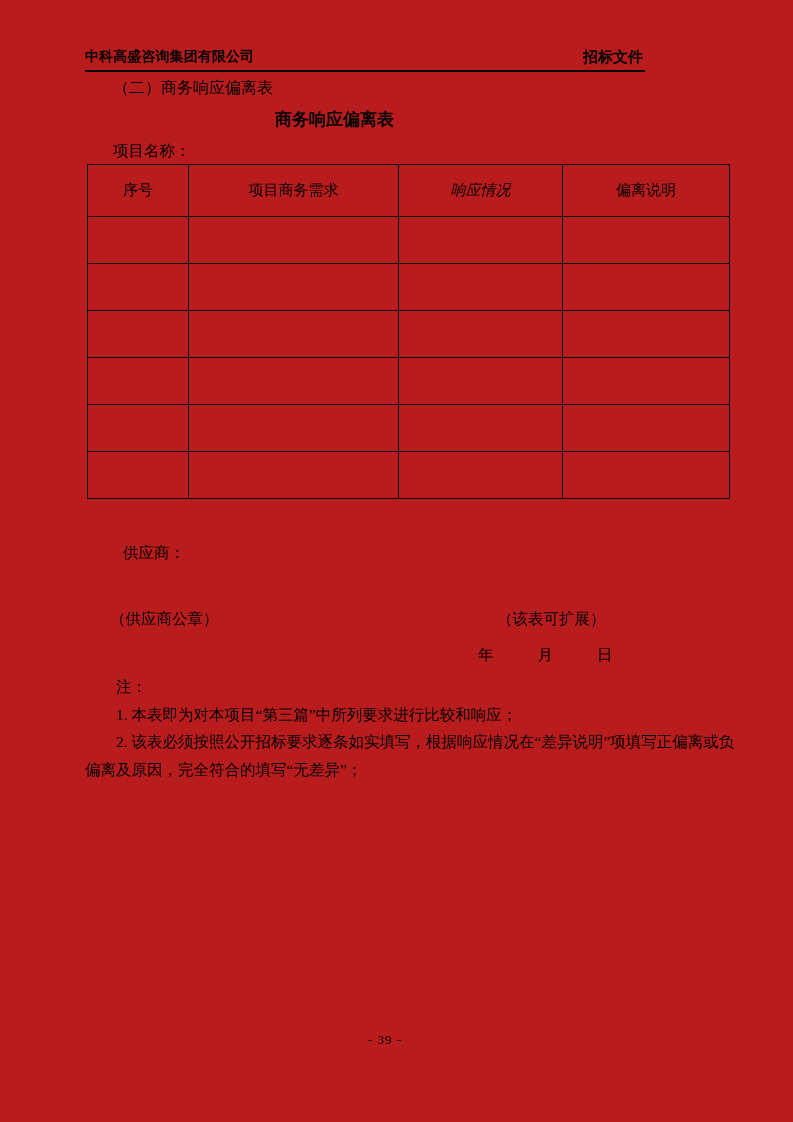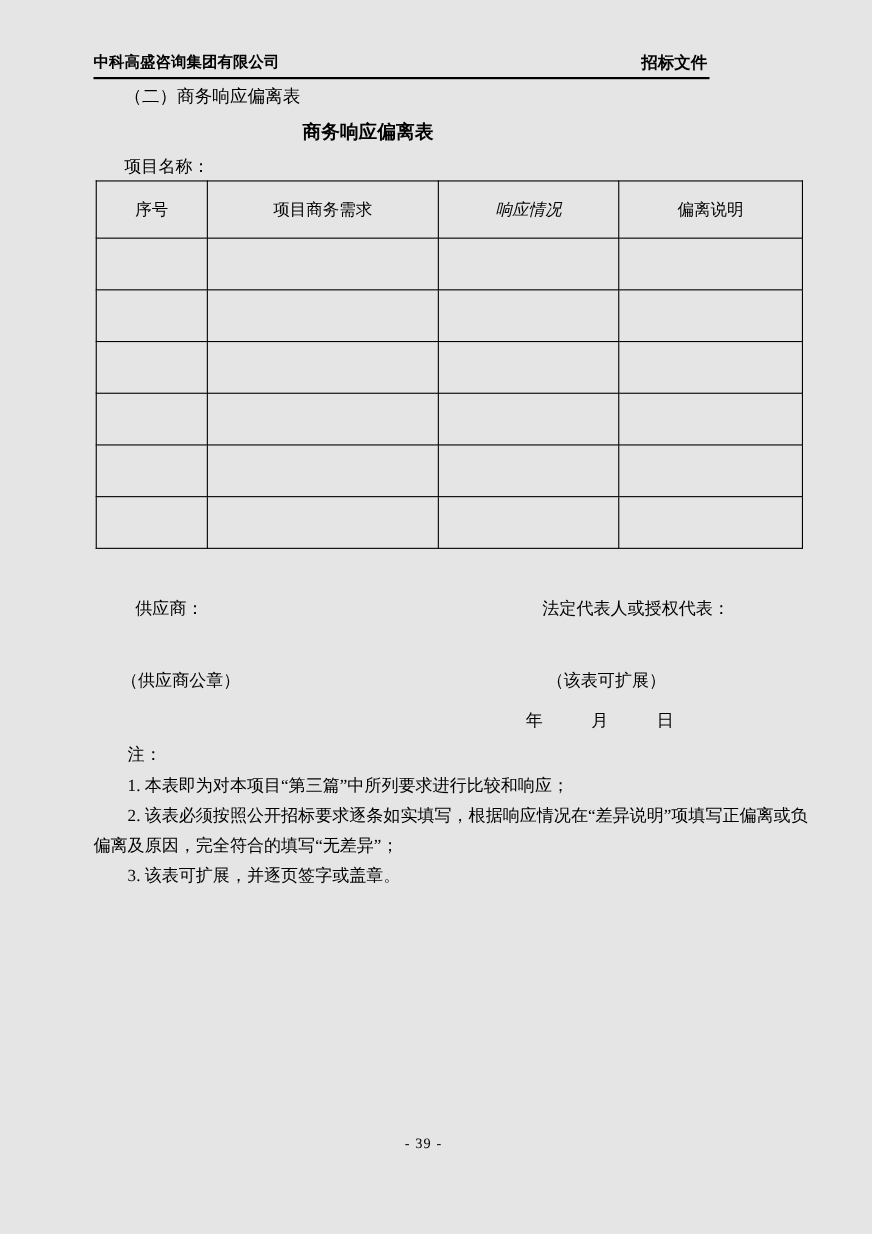--- a/index.html
+++ b/index.html
@@ -1,21 +1,21 @@
 <!DOCTYPE html>
 <html><head>
 <meta charset="utf-8">
 <style>
   * { margin:0; padding:0; box-sizing:border-box; }
   html,body { background:#888; }
   .page {
     position:relative;
     width:793px; height:1122px;
     margin:0 auto;
-    background:#e5e5e5;
+    background:#b91c1c;
     font-family:"Liberation Serif","DejaVu Serif",serif;
     color:#000;
     overflow:hidden;
   }
   .abs { position:absolute; }
   .hdr-left  { left:85px;  top:48px; font-size:14px; font-weight:bold; letter-spacing:0.1px; }
   .hdr-right { left:583px; top:48px; font-size:15px; font-weight:bold; }
   .hdr-rule  { left:85px;  top:70px; width:560px; height:2px; background:#000; }
   .section-label { left:113px; top:78px; font-size:16px; }
   .doc-title { left:0; top:108px; width:669px; text-align:center; font-size:17px; font-weight:bold; }
@@ -105,32 +105,30 @@
         <tr>
           <td></td>
           <td></td>
           <td></td>
           <td></td>
         </tr>
       </tbody>
   </table>
 
   <div class="abs sig supplier-label">供应商：</div>
-  <div class="abs sig rep-label">法定代表人或授权代表：</div>
   <div class="abs sig supplier-seal">（供应商公章）</div>
   <div class="abs sig sign-seal">（该表可扩展）</div>
 
   <div class="abs date-line">
     <span>年</span>
     <span>月</span>
     <span>日</span>
   </div>
 
   <div class="abs notes">
     <p>注：</p>
     <p class="wrap">1. 本表即为对本项目“第三篇”中所列要求进行比较和响应；</p>
     <p class="wrap">2. 该表必须按照公开招标要求逐条如实填写，根据响应情况在“差异说明”项填写正偏离或负偏离及原因，完全符合的填写“无差异”；</p>
-    <p class="wrap">3. 该表可扩展，并逐页签字或盖章。</p>
   </div>
 
   <div class="abs page-number">- 39 -</div>
 
 </div>
 
 </body></html>

